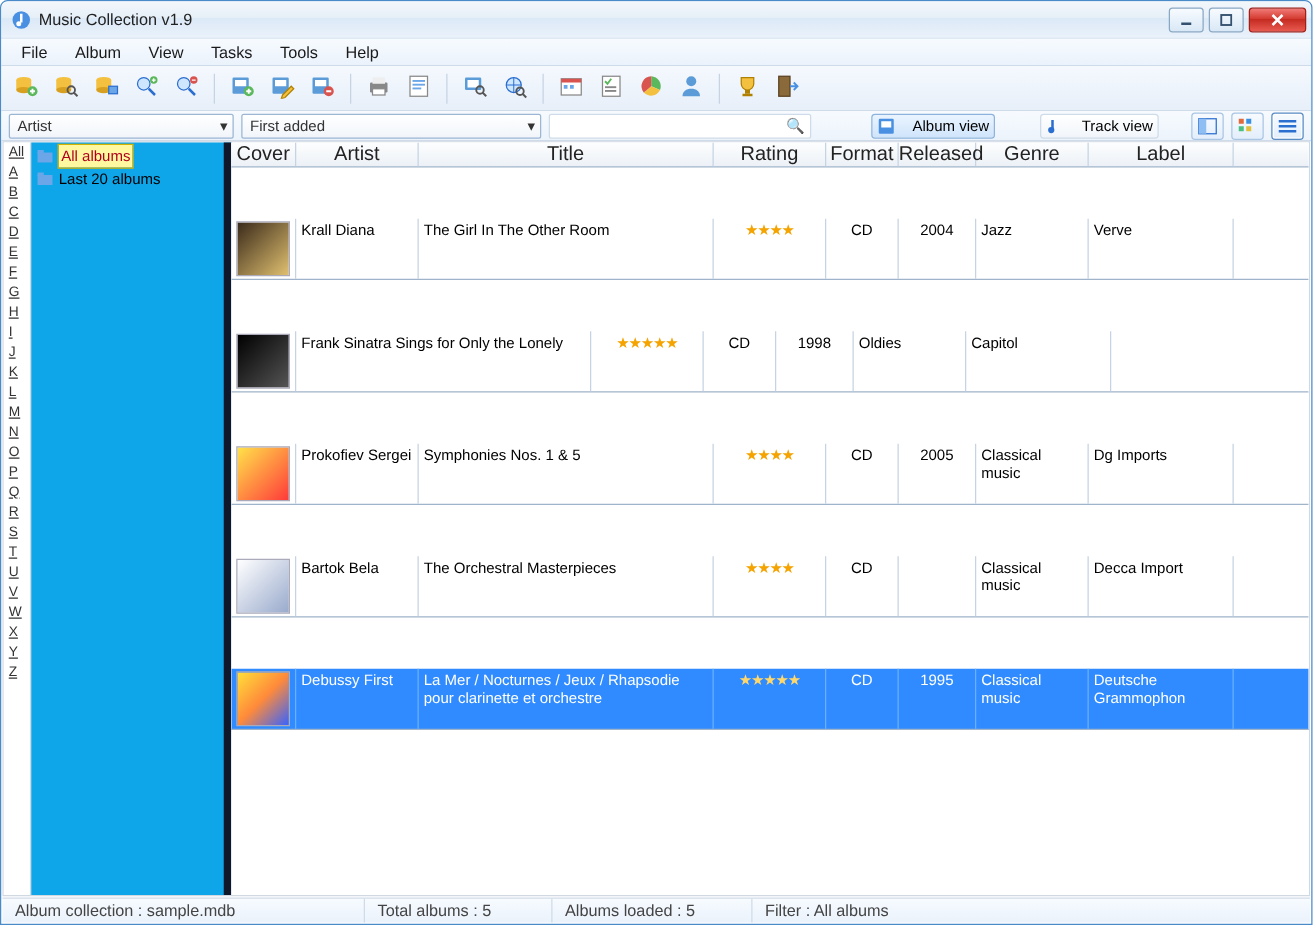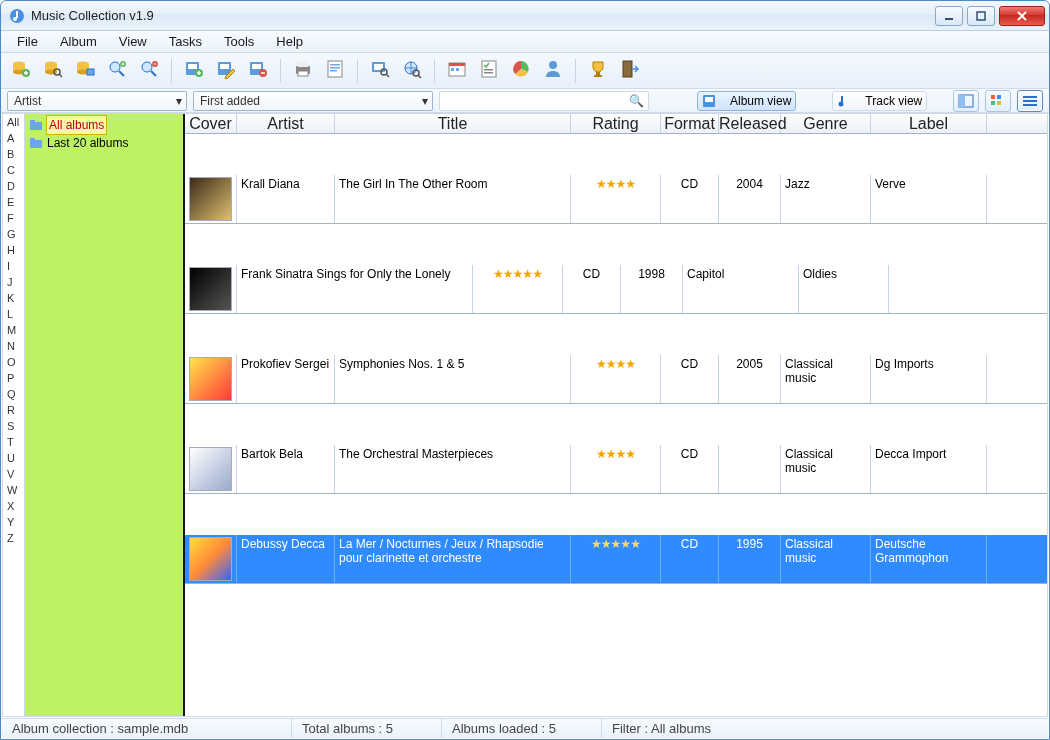--- a/index.html
+++ b/index.html
@@ -32,23 +32,23 @@
   .combo .arrow { margin-left:auto; }
   .searchbox { height:20px; background:#fff; border:1px solid #cfdbe8; border-radius:2px; display:flex; align-items:center; padding: 0 4px; }
   .viewtoggle { height:20px; display:flex; align-items:center; gap:14px; padding:0 4px; border:1px solid #8db3dc; border-radius:3px; background: linear-gradient(#eaf4ff,#cfe4fb); margin-left: 30px; }
   .viewtoggle.plain { background: linear-gradient(#fff,#f1f5fa); border-color:#cfdbe8; }
   .viewtoggle .vicon { width:14px; height:14px; }
   .iconbtn { width:26px; height:22px; border:1px solid #a8c5e4; border-radius:3px; background:linear-gradient(#f7fbff,#e3eefb); display:flex; align-items:center; justify-content:center; }
 
   
   .main { position: absolute; top: 112px; bottom: 22px; left: 1px; right: 1px; display:flex; border:1px solid #d0d8e2; }
   .alpha-strip { width: 22px; background:#fff; border-right:1px solid #d0d8e2; display:flex; flex-direction:column; }
-  .alpha-strip div { font-size:11px; color:#333; text-align:left; padding-left:4px; line-height:16px; cursor:default; }
-
-  .tree { width: 160px; background:#bef264; border-right:2px solid #0f172a; padding: 2px 4px; }
+  .alpha-strip div { font-size:11px; color:#333; text-align:left; padding-left:4px; line-height:16px; cursor:default;text-decoration:underline; }
+
+  .tree { width: 160px; background:#0ea5e9; border-right:6px solid #0f172a; padding: 2px 4px; }
   .tree .node { display:flex; align-items:center; gap:4px; font-size:12px; line-height:18px; cursor:default; }
   .tree .node .icon { width:14px; height:14px; }
   .tree .node.sel span.label { background:#fff8a0; color:#b00020; outline:1px solid #d3b200; padding:0 2px; }
 
   .gridwrap { flex:1; background:#fff; overflow:hidden; display:flex; flex-direction:column; }
   .gridhead { display:flex; background: linear-gradient(#fdfefe,#ecf1f7); border-bottom:1px solid #9fb4ca; height:20px; }
   .gridhead .col { border-right:1px solid #c5d3e3; font-size:16px; text-align:center; line-height:19px; color:#222; }
   .gridbody { overflow:auto; }
   .row { display:flex; border-bottom:1px solid #9fb4ca; min-height:48px; font-size:12px;margin-top:41px; }
   .row .cell { border-right:1px solid #c5d3e3; padding: 2px 4px; display:flex; align-items:flex-start; }
@@ -392,22 +392,22 @@
         <div class="row">
           <div class="cell c-cover center">
             <div class="cover-thumb cover-grad-2"></div>
           </div>
           <div class="cell c-title">Frank Sinatra Sings for Only the Lonely</div>
           <div class="cell c-rating center">
             <span class="stars"><span>★★★★★</span></span>
           </div>
           <div class="cell c-format center">CD</div>
           <div class="cell c-released center">1998</div>
+          <div class="cell c-genre">Oldies</div>
           <div class="cell c-label">Capitol</div>
-          <div class="cell c-genre">Oldies</div>
         </div>
         <div class="row">
           <div class="cell c-cover center">
             <div class="cover-thumb cover-grad-3"></div>
           </div>
           <div class="cell c-artist">Prokofiev Sergei</div>
           <div class="cell c-title">Symphonies Nos. 1 &amp; 5</div>
           <div class="cell c-rating center">
             <span class="stars"><span>★★★★</span></span>
           </div>
@@ -427,21 +427,21 @@
           </div>
           <div class="cell c-format center">CD</div>
           <div class="cell c-released center"></div>
           <div class="cell c-genre">Classical music</div>
           <div class="cell c-label">Decca Import</div>
         </div>
         <div class="row selected">
           <div class="cell c-cover center">
             <div class="cover-thumb cover-grad-5"></div>
           </div>
-          <div class="cell c-artist">Debussy Decca</div>
+          <div class="cell c-artist">Debussy First</div>
           <div class="cell c-title">La Mer / Nocturnes / Jeux / Rhapsodie pour clarinette et orchestre</div>
           <div class="cell c-rating center">
             <span class="stars"><span>★★★★★</span></span>
           </div>
           <div class="cell c-format center">CD</div>
           <div class="cell c-released center">1995</div>
           <div class="cell c-genre">Classical music</div>
           <div class="cell c-label">Deutsche Grammophon</div>
         </div>
       </div>

